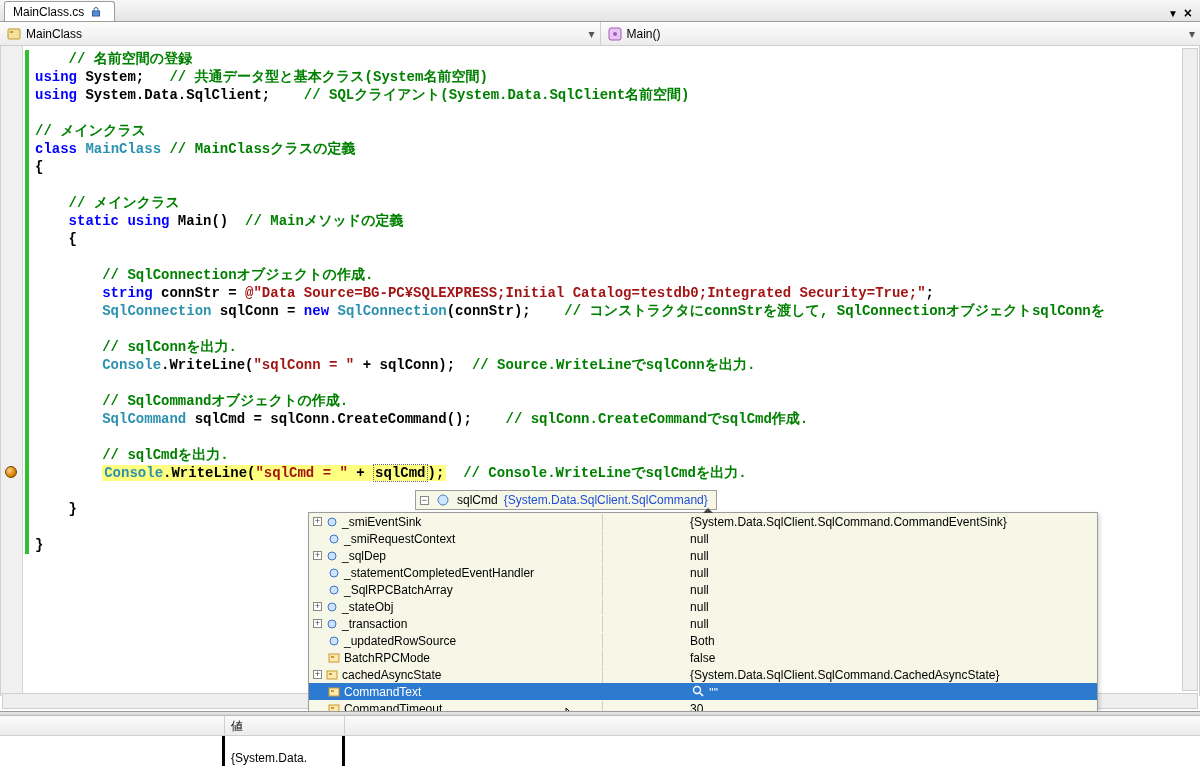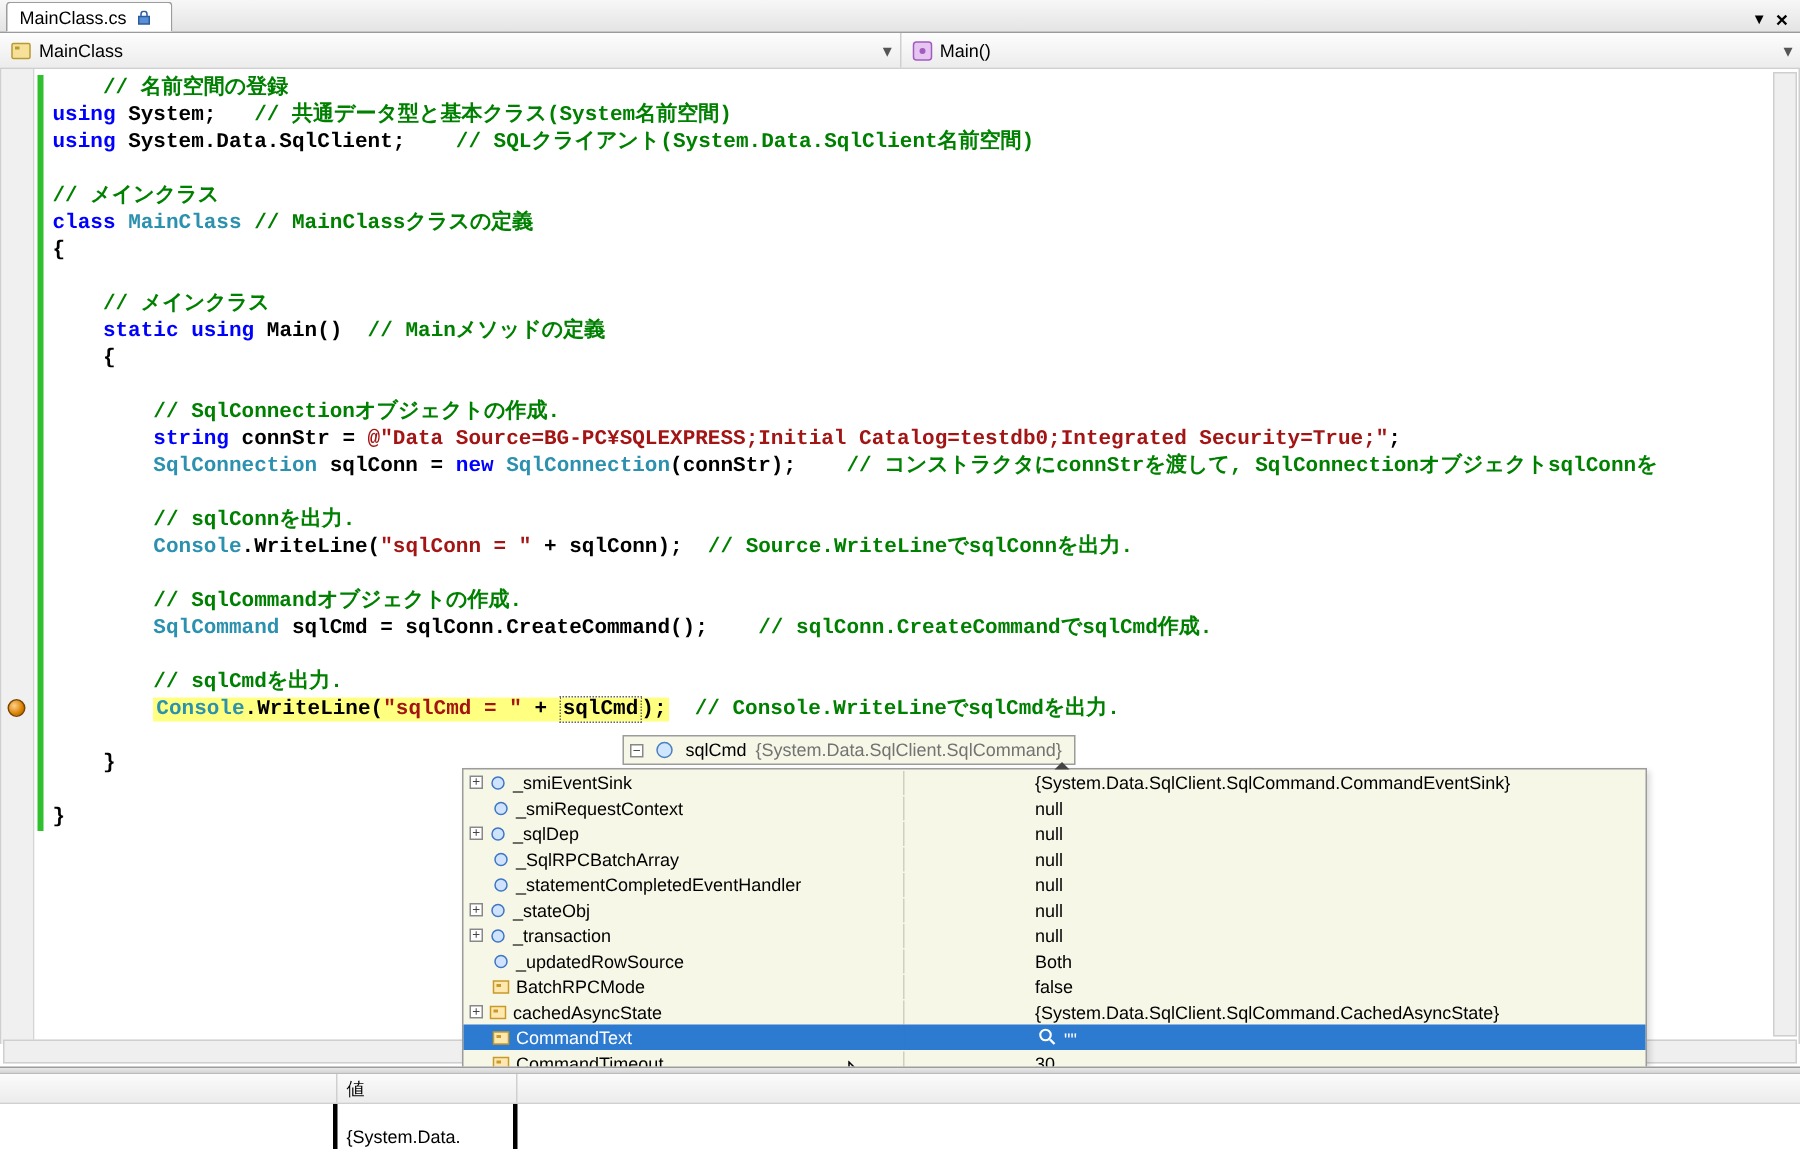--- a/index.html
+++ b/index.html
@@ -319,21 +319,21 @@
 <div class="scrollbar-h"></div>
 
 <div id="dt-header" class="datatip-header" style="left:415px; top:490px;">
   <span class="expander-box">−</span>
   <span class="icon16">
     <svg width="14" height="14" viewBox="0 0 14 14">
         <circle cx="7" cy="7" r="5" fill="#cfe6ff" stroke="#4a7fc0"></circle>
       </svg>
   </span>
   <span>sqlCmd</span>
-  <span style="color:#737373">{System.Data.SqlClient.SqlCommand}</span>
+  <span style="color:#1d4ed8">{System.Data.SqlClient.SqlCommand}</span>
 </div>
 
 <div class="datatip-grid" style="left:308px; top:512px; width:790px;">
   <div class="expand-arrow-up"></div>
   <table id="dt-table">
       <tbody>
         <tr class="dt-row">
           <td>
             <div class="dt-namecell">
               <span class="expander-box">+</span>
@@ -377,35 +377,35 @@
         </tr>
         <tr class="dt-row">
           <td>
             <div class="dt-namecell">
               <span style="display:inline-block;width:11px"></span>
               <span class="icon16 field-icon">
                 <svg width="14" height="14" viewBox="0 0 14 14">
                   <circle cx="7" cy="7" r="4" fill="#cfe3ff" stroke="#3f76c4"></circle>
                 </svg>
               </span>
+              <span>_statementCompletedEventHandler</span>
+            </div>
+          </td>
+          <td>null</td>
+        </tr>
+        <tr class="dt-row">
+          <td>
+            <div class="dt-namecell">
+              <span style="display:inline-block;width:11px"></span>
+              <span class="icon16 field-icon">
+                <svg width="14" height="14" viewBox="0 0 14 14">
+                  <circle cx="7" cy="7" r="4" fill="#cfe3ff" stroke="#3f76c4"></circle>
+                </svg>
+              </span>
               <span>_SqlRPCBatchArray</span>
-            </div>
-          </td>
-          <td>null</td>
-        </tr>
-        <tr class="dt-row">
-          <td>
-            <div class="dt-namecell">
-              <span style="display:inline-block;width:11px"></span>
-              <span class="icon16 field-icon">
-                <svg width="14" height="14" viewBox="0 0 14 14">
-                  <circle cx="7" cy="7" r="4" fill="#cfe3ff" stroke="#3f76c4"></circle>
-                </svg>
-              </span>
-              <span>_statementCompletedEventHandler</span>
             </div>
           </td>
           <td>null</td>
         </tr>
         <tr class="dt-row">
           <td>
             <div class="dt-namecell">
               <span class="expander-box">+</span>
               <span class="icon16 field-icon">
                 <svg width="14" height="14" viewBox="0 0 14 14">

